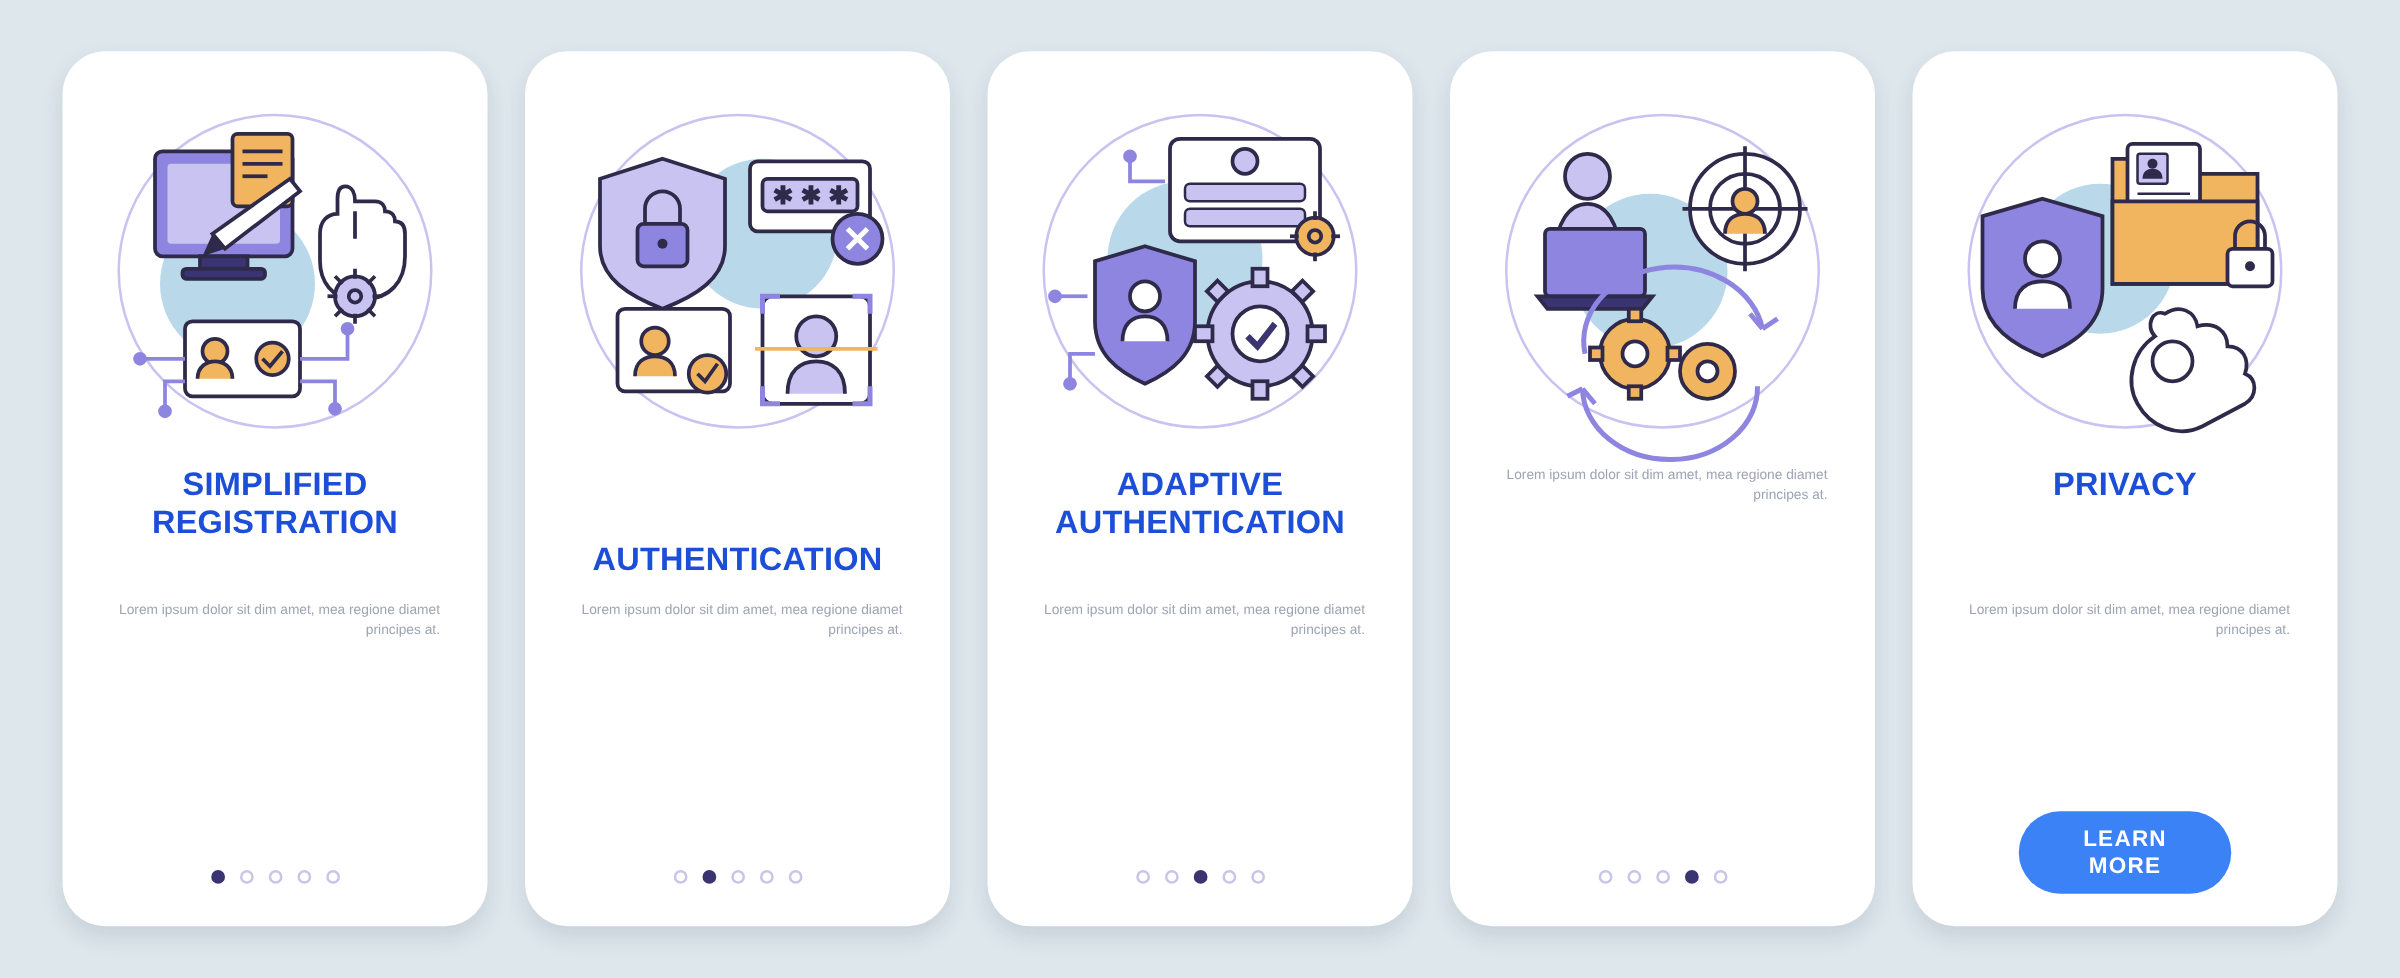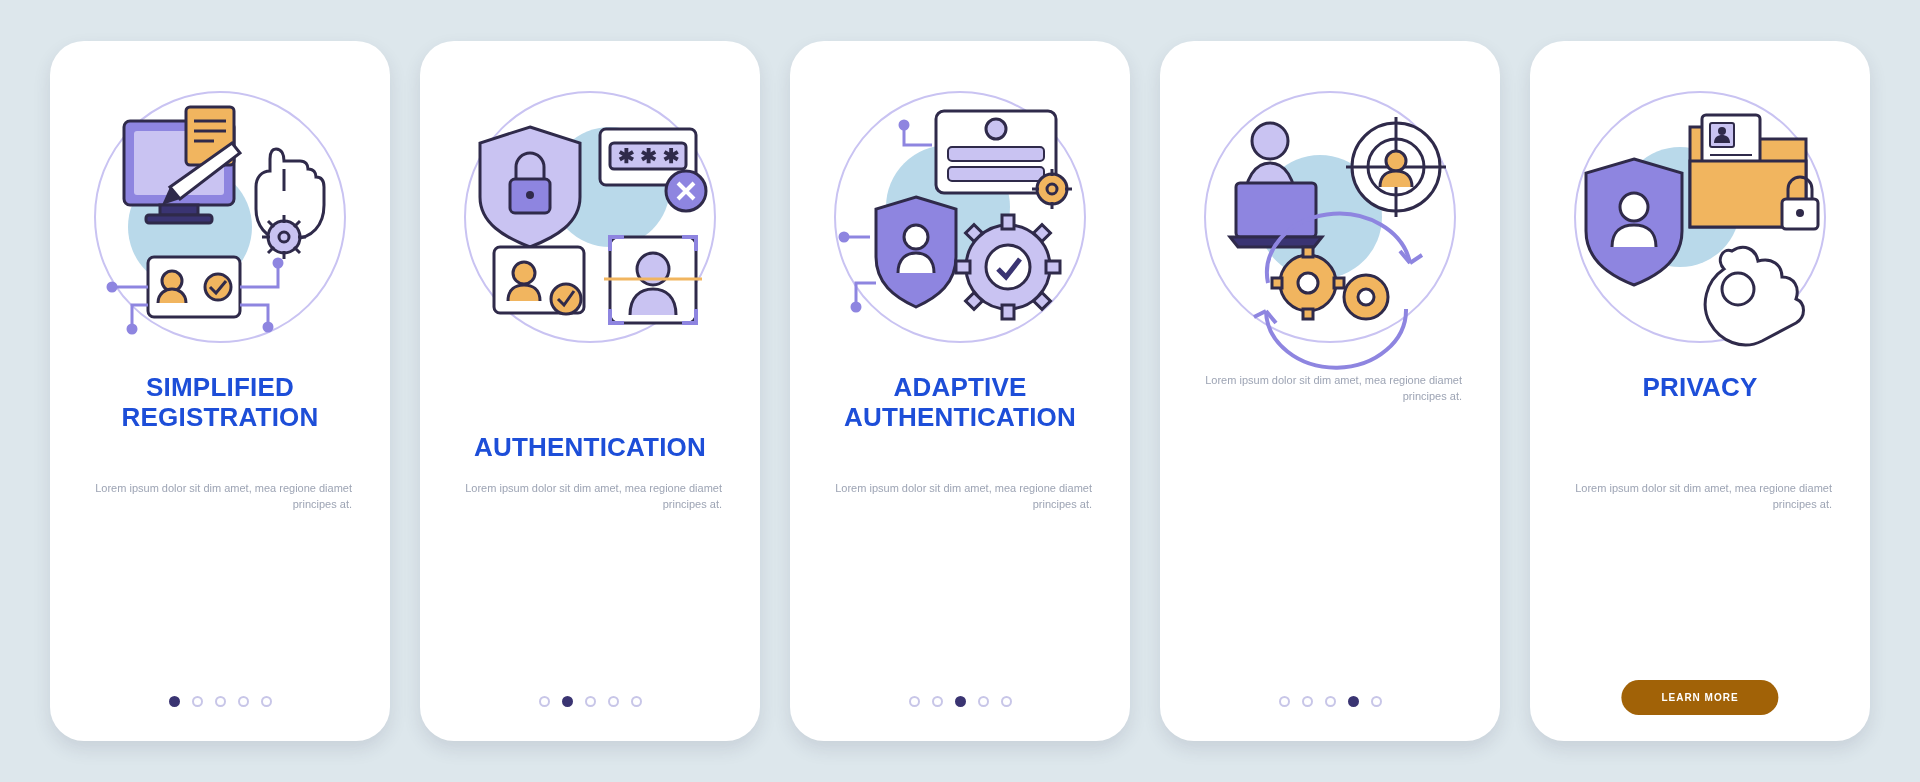--- a/index.html
+++ b/index.html
@@ -68,23 +68,23 @@
     border-radius: 50%;
     border: 2px solid #c8c6e8;
     background: transparent;
   }
   .dot.active { background: #3a3472; border-color: #3a3472; }
   .cta {
     position: absolute;
     bottom: 26px;
     left: 50%;
     transform: translateX(-50%);
-    background: #a16207;
+    background: #3b82f6;
     color: #ffffff;
-    font-size: 10px;
+    font-size: 18px;
     font-weight: 700;
     letter-spacing: 1px;
     padding: 12px 40px;
     border-radius: 999px;
     border: none;
     cursor: pointer;
   }
   
   :root{
     --purple:#8e85e0;

